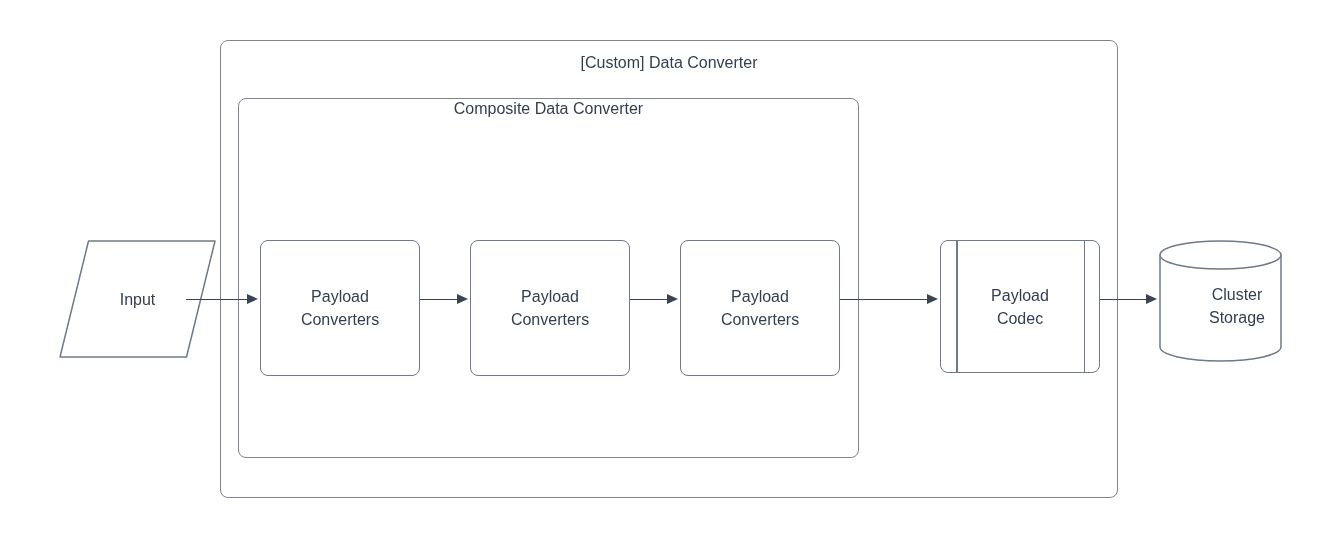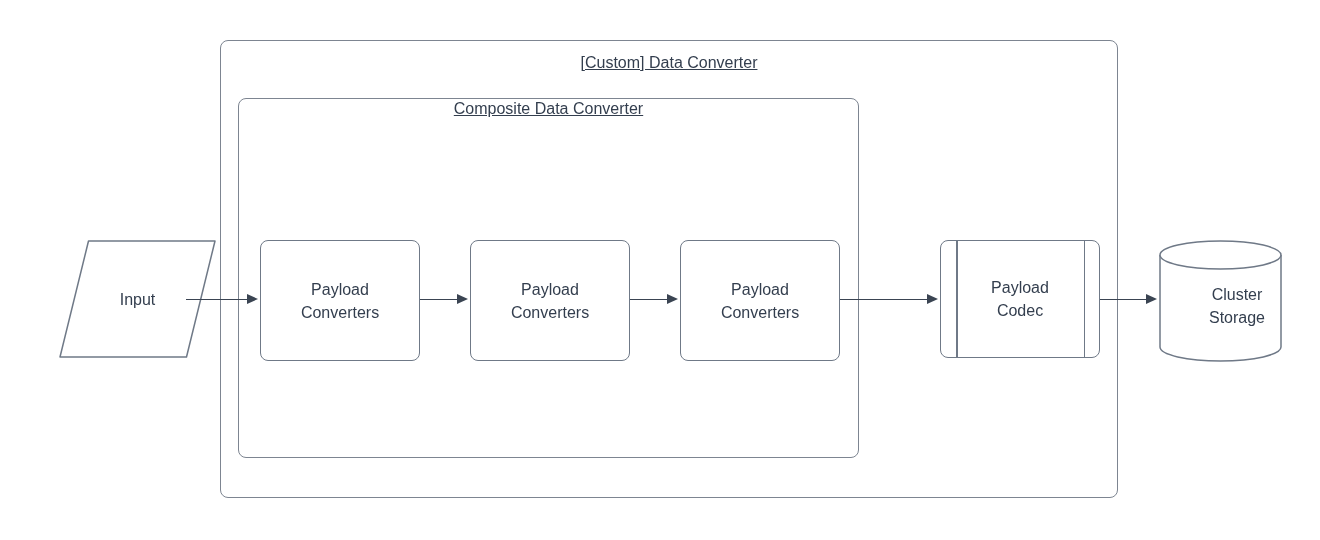--- a/index.html
+++ b/index.html
@@ -22,21 +22,20 @@
     overflow: hidden;
     color: var(--text-color);
   }
 
   
   .container {
     position: absolute;
     border: 1.5px solid var(--container-border);
     border-radius: 8px;
     background: transparent;
-    text-decoration: underline;
   }
   .container-outer { left: 220px; top: 40px; width: 898px; height: 458px; }
   .container-inner { left: 238px; top: 98px; width: 621px; height: 360px; }
   .container-label {
     width: 100%;
     text-align: center;
     font-size: 16px;
     color: var(--text-color);
     line-height: 20px;
   }
@@ -53,36 +52,36 @@
     font-size: 16px;
     line-height: 23px;
     color: var(--text-color);
     z-index: 3;
   }
   .node-label { position: relative; z-index: 2; }
 
   
   .box {
     width: 160px;
-    height: 121px;
+    height: 136px;
     top: 240px;
     background: var(--shape-fill);
     border: 1.5px solid var(--shape-border);
     border-radius: 8px;
   }
   .box .node-label { max-width: 110px; }
 
   .box-pc1 { left: 260px; }
   .box-pc2 { left: 470px; }
   .box-pc3 { left: 680px; }
 
   
   .codec {
     left: 940px; top: 240px;
-    width: 160px; height: 118px;
+    width: 160px; height: 133px;
     background: var(--shape-fill);
     border: 1.5px solid var(--shape-border);
     border-radius: 8px;
   }
   .codec .node-label { max-width: 100px; }
   .codec-bar {
     position: absolute;
     top: 0; bottom: 0;
     width: 1.5px;
     background: var(--shape-border);

